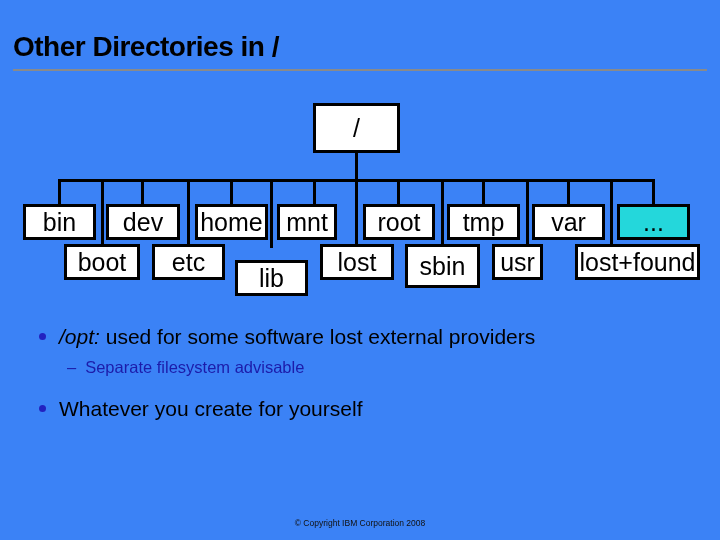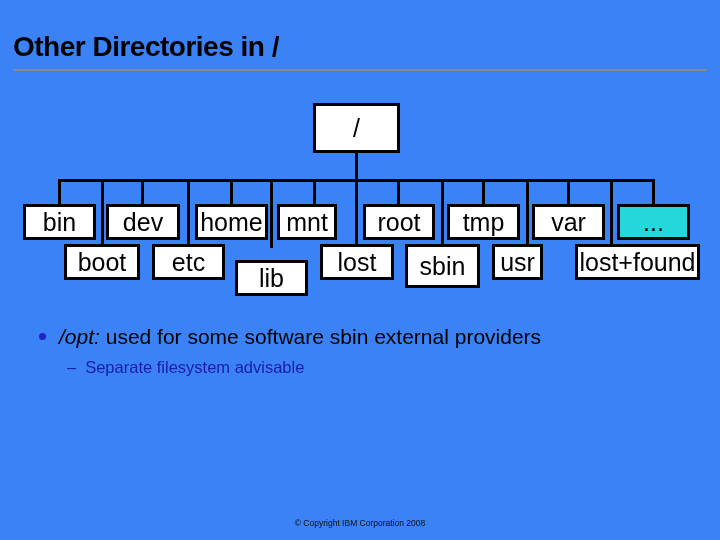--- a/index.html
+++ b/index.html
@@ -100,24 +100,28 @@
     <div class="node" style="left:492px;top:244px;width:51px;height:36px">
       <span>usr</span>
     </div>
     <div class="node" style="left:575px;top:244px;width:125px;height:36px">
       <span>lost+found</span>
     </div>
   </div>
 
   <div class="bullet" style="left:36px;top:325px;">
     <span class="dot"></span>
-    <span><i>/opt:</i><span> used for some software sbin external providers</span></span>
+    <span><i>/opt:</i><span> used for some software lost external providers</span></span>
   </div>
 
   <div class="sub" style="left:67px;top:358px;">
     <span class="dash">–</span>
     <span>Separate filesystem advisable</span>
   </div>
 
+  <div class="bullet" style="left:36px;top:397px;">
+    <span class="dot"></span>
+    <span>Whatever you create for yourself</span>
+  </div>
 
   <div class="footer">© Copyright IBM Corporation 2008</div>
 
 </div>
 
 </body></html>

